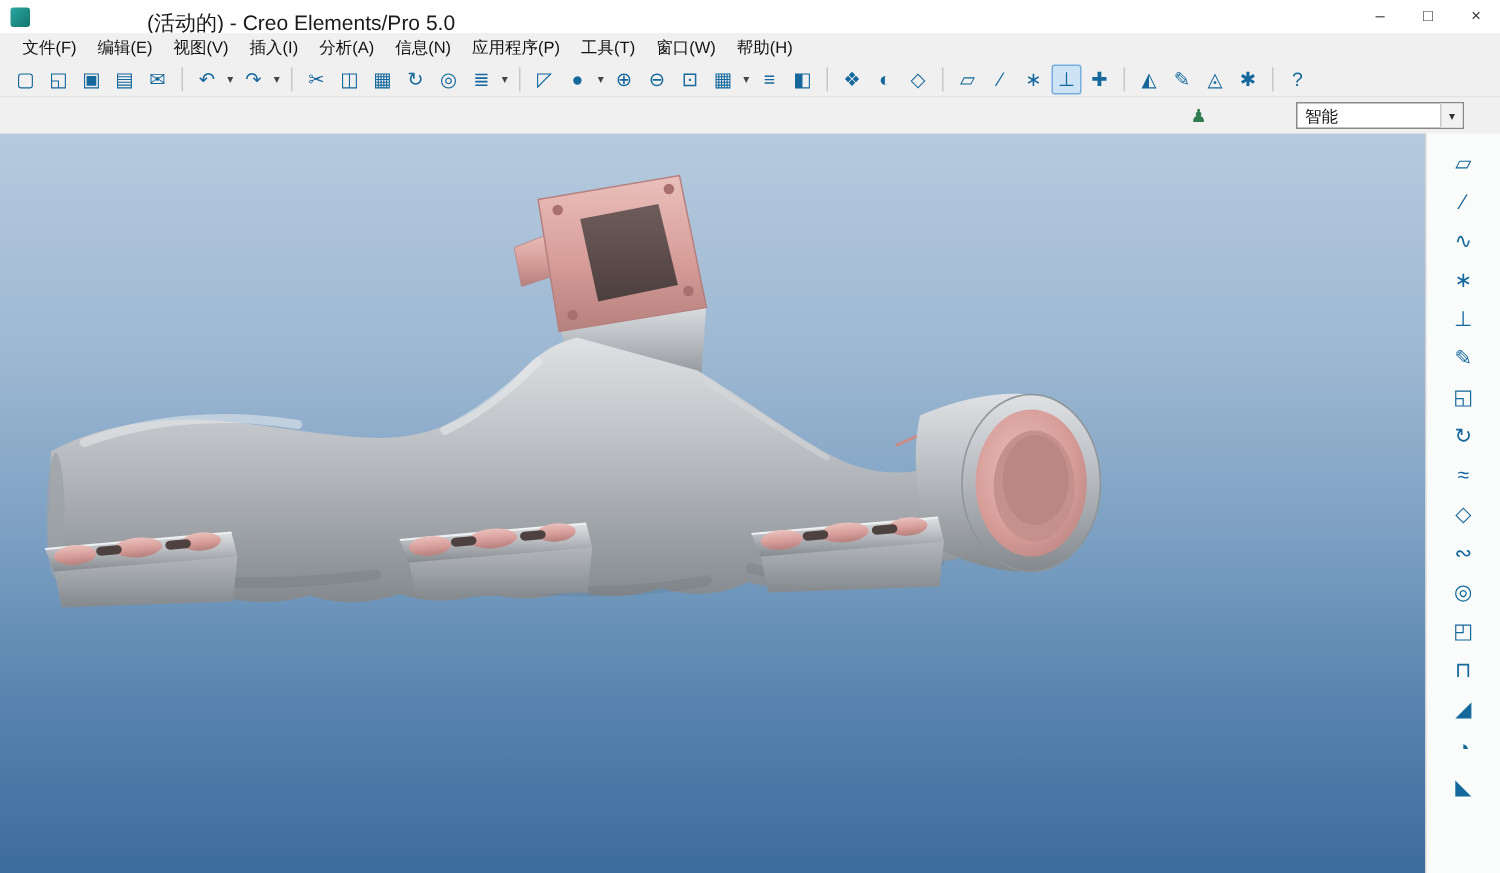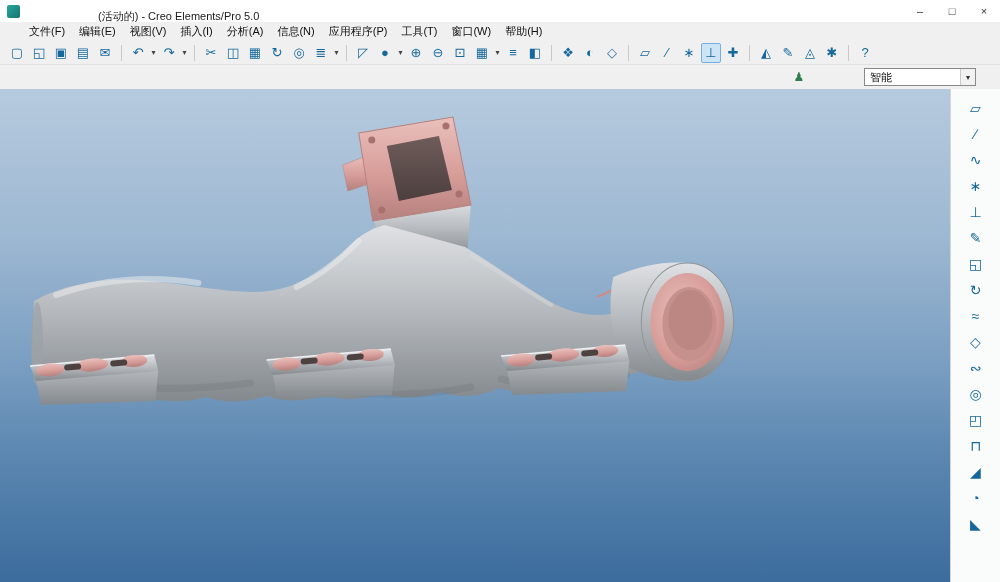--- a/index.html
+++ b/index.html
@@ -12,26 +12,26 @@
     --filter-border:#898989;
   }
   *{box-sizing:border-box;}
   html,body{margin:0;padding:0;}
   body{width:1000px;height:582px;overflow:hidden;font-family:"Liberation Sans","DejaVu Sans",sans-serif;background:var(--chrome-bg);}
   .window{width:1000px;height:582px;display:flex;flex-direction:column;}
 
   
   .titlebar{height:22px;background:var(--titlebar-bg);display:flex;align-items:center;flex:0 0 22px;}
   .app-icon{width:13px;height:13px;margin-left:7px;border-radius:2px;background:linear-gradient(135deg,#2aa6a0,#14756f);}
-  .window-title{margin-left:78px;font-size:11px;color:#1a1a1a;white-space:nowrap;margin-top:10px;}
+  .window-title{margin-left:78px;font-size:14px;color:#1a1a1a;white-space:nowrap;margin-top:10px;}
   .titlebar-spacer{flex:1;}
   .win-btn{width:32px;height:22px;display:flex;align-items:center;justify-content:center;font-size:11px;color:#333;}
 
   
-  .menubar{height:19px;background:var(--chrome-bg);display:flex;align-items:center;padding-left:22px;flex:0 0 19px;}
+  .menubar{height:19px;background:var(--chrome-bg);display:flex;align-items:center;padding-left:8px;flex:0 0 19px;}
   .menu-item{padding:2px 7px;font-size:11px;color:#111;white-space:nowrap;}
 
   
   .toolbar{height:24px;background:var(--chrome-bg);display:flex;align-items:center;padding-left:6px;flex:0 0 24px;border-bottom:1px solid #e2e2e2;}
   .tbi{width:20px;height:20px;display:flex;align-items:center;justify-content:center;color:var(--icon-color);font-size:13px;margin:0 1px;border-radius:2px;border:1px solid transparent;cursor:default;}
   .tbi.small{width:9px;font-size:8px;color:#444;margin:0;}
   .tbi.pressed{background:var(--pressed-bg);border-color:var(--pressed-border);}
   .tb-divider{width:1px;height:16px;background:var(--divider);margin:0 5px;flex:0 0 1px;}
 
   .toolbar2{height:24px;background:var(--chrome-bg);display:flex;align-items:center;flex:0 0 24px;padding:0 4px;}

